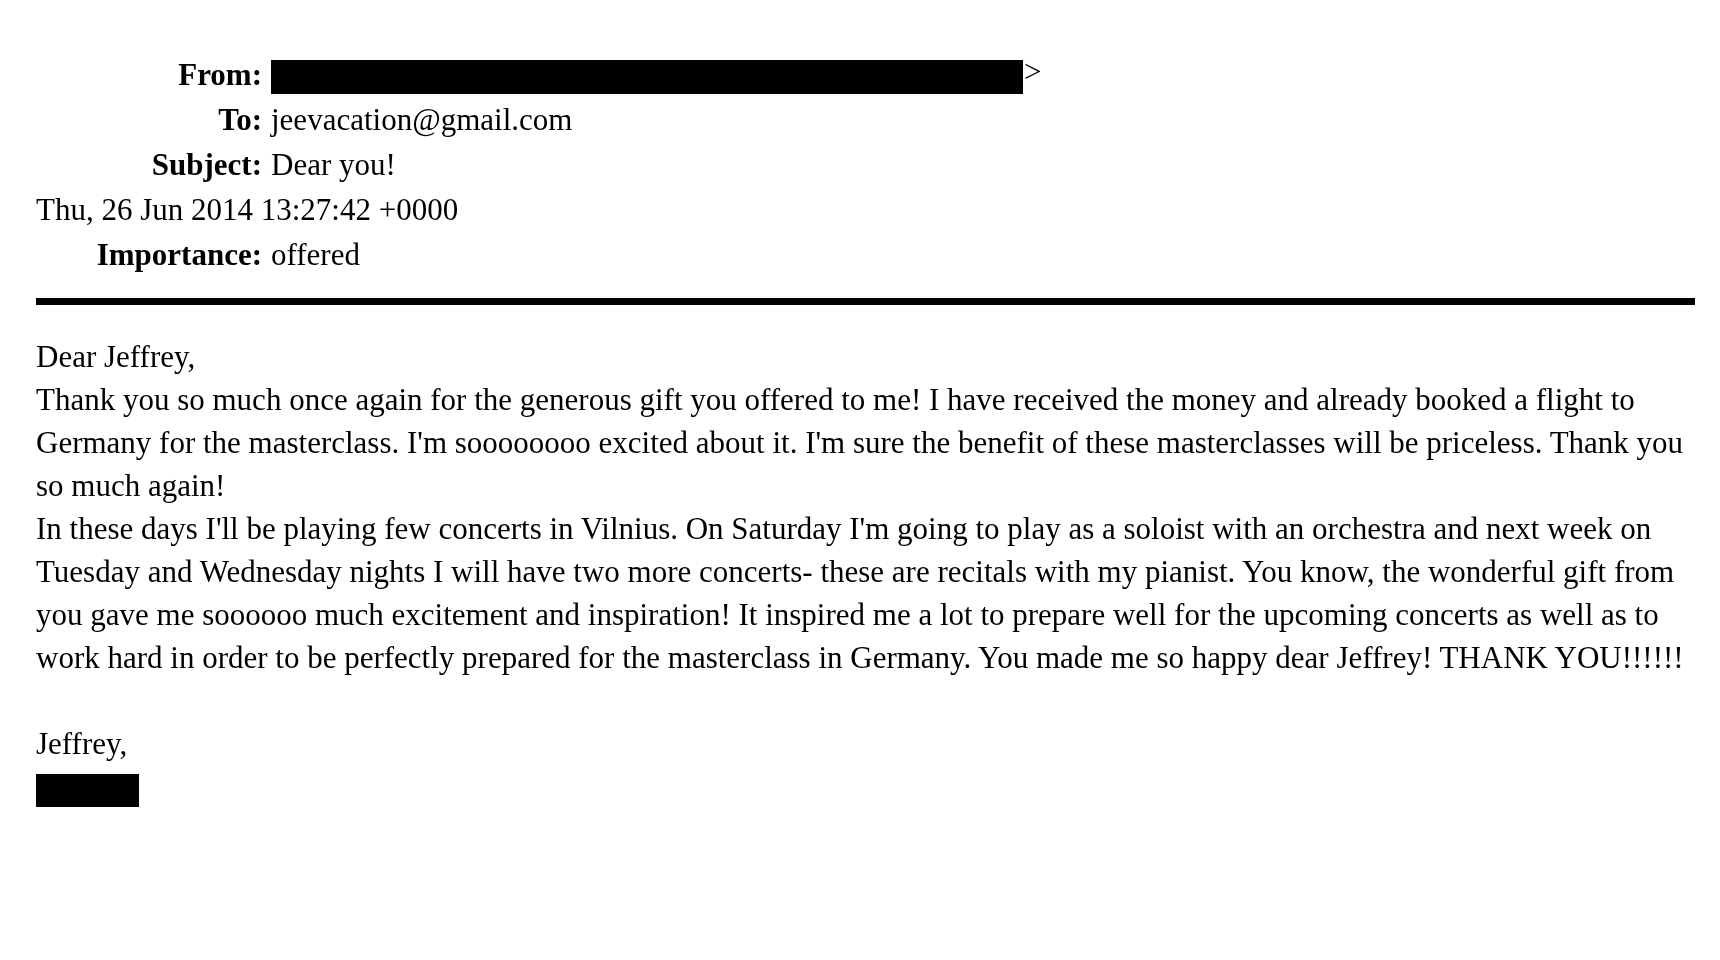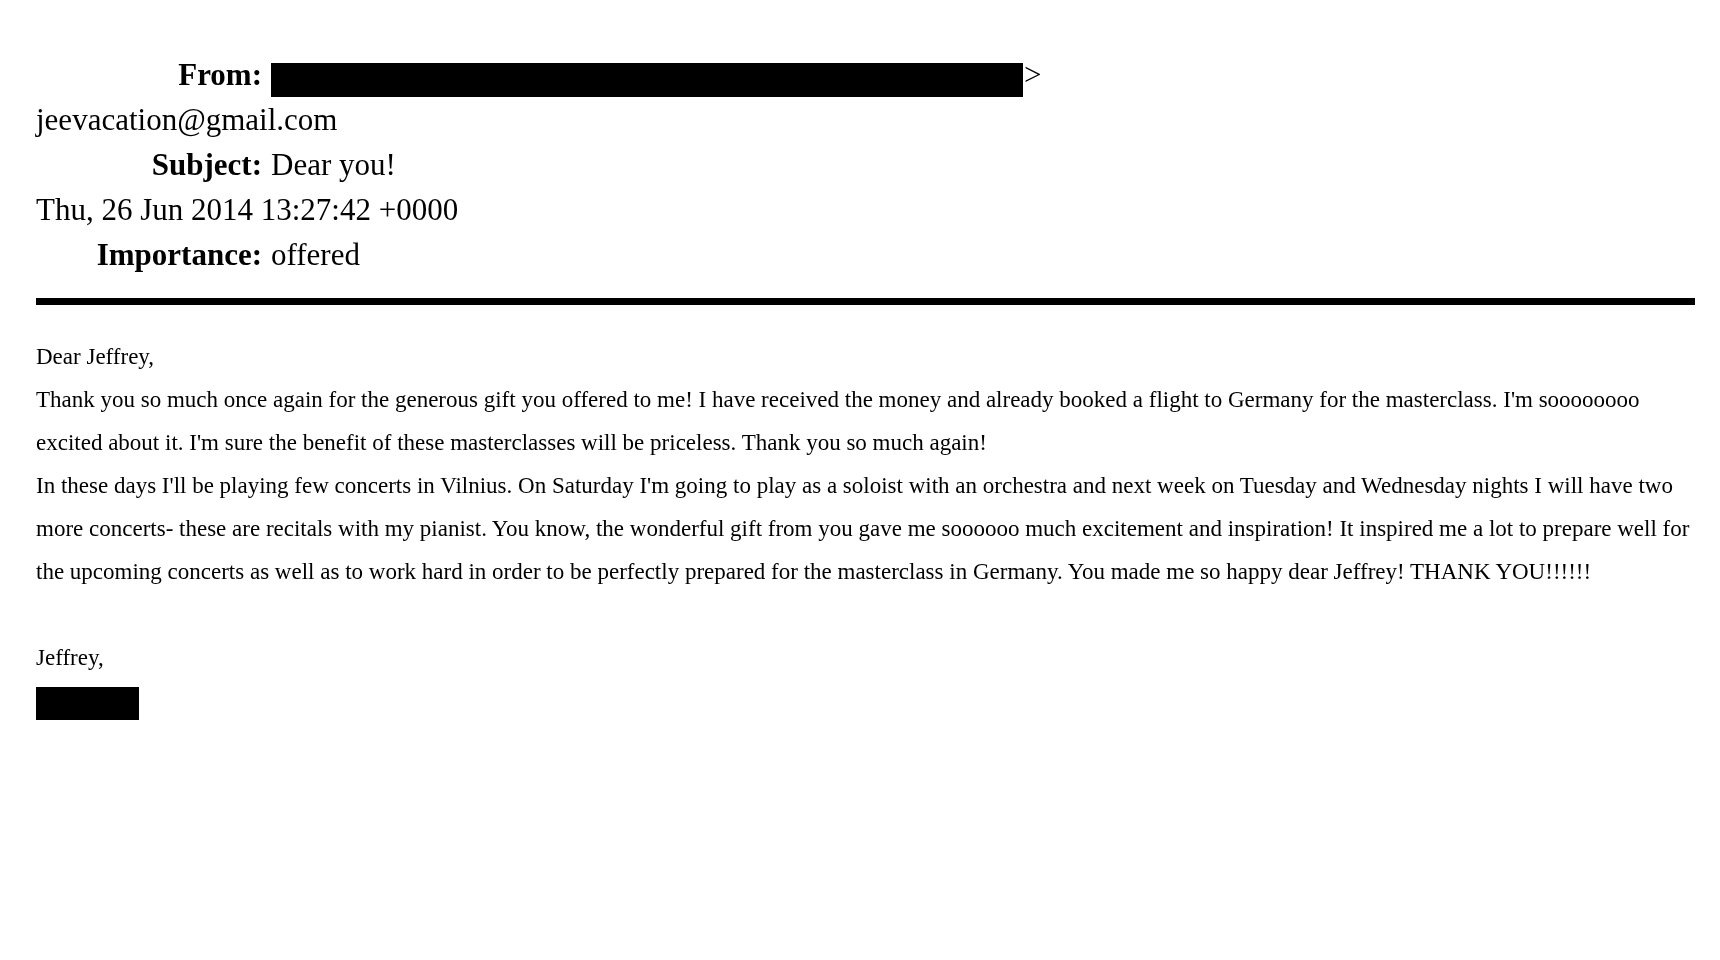--- a/index.html
+++ b/index.html
@@ -22,21 +22,21 @@
     padding: 0;
   }
 
   
   .headers {
     padding-top: 58px;
     padding-left: 36px;
   }
   .hdr-row {
     display: flex;
-    align-items: flex-start;
+    align-items: flex-end;
     margin-bottom: 11px;
     height: 34px;
   }
   .hdr-label {
     width: 235px;
     text-align: right;
     font-weight: bold;
     font-size: 31px;
     line-height: 34px;
     padding-right: 9px;
@@ -75,21 +75,21 @@
   
   .divider {
     margin: 26px 25px 0 36px;
     border-top: 7px solid #000000;
     height: 0;
   }
 
   
   .body-text {
     padding: 30px 30px 0 36px;
-    font-size: 23px;
+    font-size: 31px;
     line-height: 43px;
   }
   .para {
     margin: 0;
   }
   .blank-line {
     height: 43px;
   }
   .sig-block {
     margin-top: 0;
@@ -103,20 +103,21 @@
   <div class="headers">
 
     <div class="hdr-row">
       <div class="hdr-label">From:</div>
       <div class="hdr-value">
         <span class="redaction redaction-from"></span><span class="from-caret">&gt;</span>
       </div>
     </div>
 
     <div class="hdr-row">
+      <div class="hdr-label">To:</div>
       <div class="hdr-value">jeevacation@gmail.com</div>
     </div>
 
     <div class="hdr-row">
       <div class="hdr-label">Subject:</div>
       <div class="hdr-value">Dear you!</div>
     </div>
 
     <div class="hdr-row">
       <div class="hdr-value">Thu, 26 Jun 2014 13:27:42 +0000</div>

